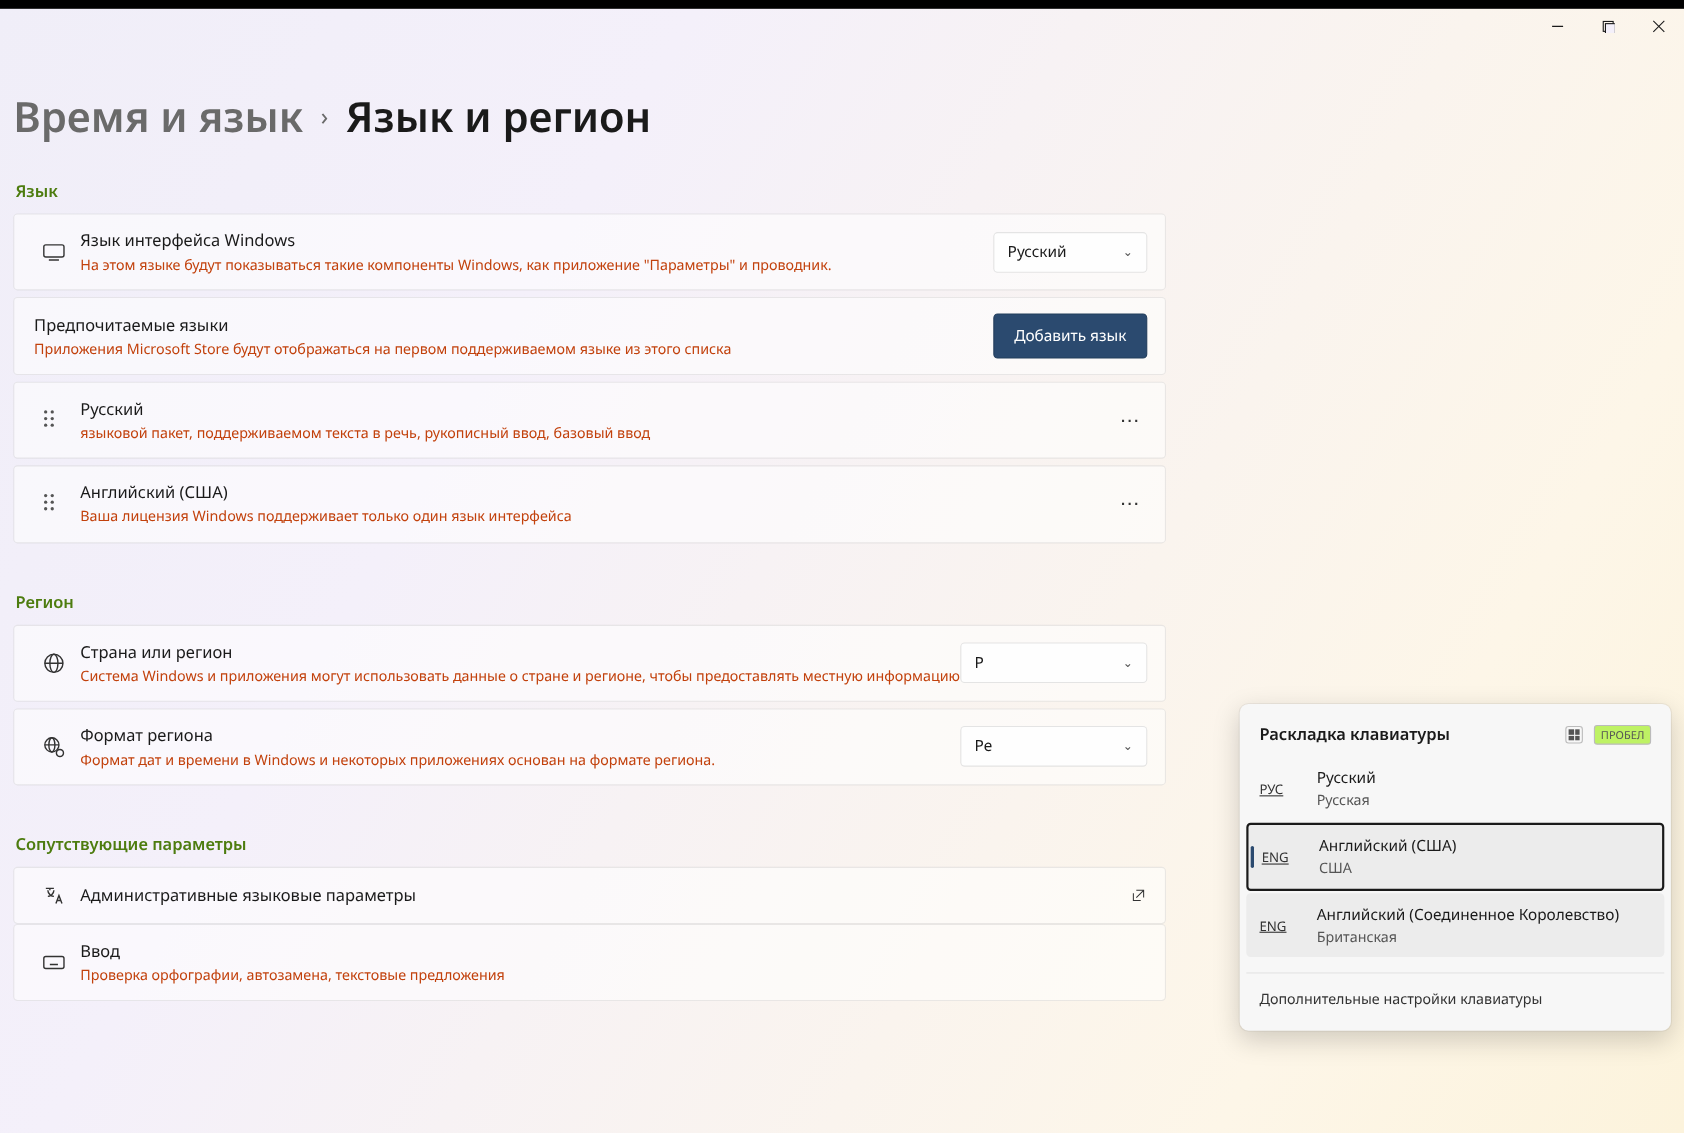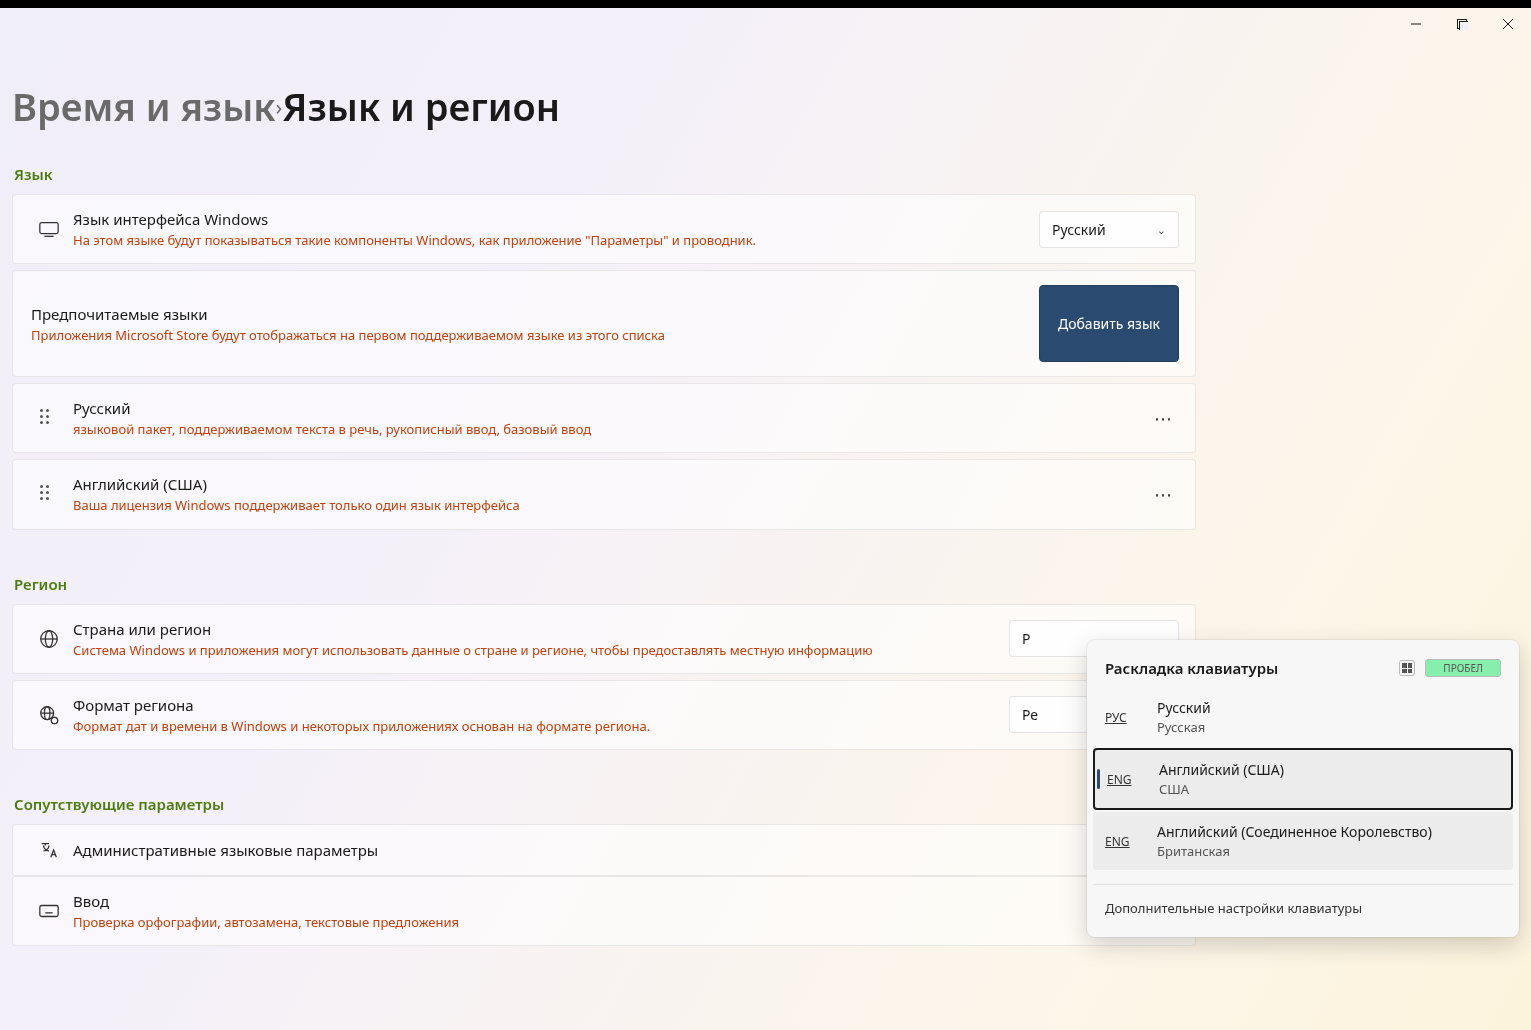--- a/index.html
+++ b/index.html
@@ -6,35 +6,35 @@
   html, body { width: 1531px; height: 1030px; overflow: hidden; font-family: "Segoe UI", system-ui, sans-serif; }
   body { background: linear-gradient(120deg, #f0eef8 0%, #f4f0fa 30%, #fdf6e8 80%, #fcf3dc 100%); }
 
   .blackbar { height: 8px; background: #000; width: 100%; }
   .titlebar { height: 32px; display: flex; justify-content: flex-end; align-items: center; }
   .titlebar .tbtn { width: 46px; height: 32px; display: flex; align-items: center; justify-content: center; color: #1a1a1a; }
   .titlebar svg { width: 12px; height: 12px; stroke: #1a1a1a; fill: none; stroke-width: 1; }
 
   .content { padding: 0 12px 0 12px; position: relative; }
 
-  .breadcrumb { display: flex; align-items: center; margin: 40px 0 32px 0; }
+  .breadcrumb { display: flex; align-items: center; gap: 16px; margin: 40px 0 32px 0; }
   .breadcrumb .parent { font-size: 38px; font-weight: 600; color: #6a6a6a; }
   .breadcrumb .chev { font-size: 22px; color: #6a6a6a; }
   .breadcrumb .current { font-size: 38px; font-weight: 600; color: #1a1a1a; }
 
   .section-h { font-size: 15px; font-weight: 600; color: #4d7c0f; margin: 0 0 10px 2px; }
 
   .card {
     background: rgba(255,255,255,0.55);
     border: 1px solid rgba(0,0,0,0.08);
     border-radius: 4px;
     display: flex; align-items: center;
     padding: 14px 16px;
     margin-bottom: 6px;
-    width: 1184px;
+    width: 1048px;
   }
   .card .icon { width: 40px; display: flex; justify-content: center; }
   .card .text { flex: 1; padding-left: 4px; }
   .card .title { font-size: 15px; color: #1a1a1a; }
   .card .desc { font-size: 13px; color: #c2410c; margin-top: 2px; line-height: 1.4; }
   .card .ctrl { display: flex; align-items: center; gap: 8px; }
 
   .dropdown {
     background: #fefefe;
     border: 1px solid rgba(0,0,0,0.1);
@@ -43,49 +43,49 @@
     display: flex; align-items: center; justify-content: space-between;
     min-width: 140px;
     font-size: 14px; color: #1a1a1a;
     gap: 20px;
   }
   .dropdown.wide { min-width: 170px; }
   .dropdown .chev { font-size: 11px; color: #555; }
 
   .btn-primary {
     background: #2b4a6f; color: #fff;
-    border-radius: 4px; padding: 28px 18px;
+    border-radius: 4px; padding: 10px 18px;
     font-size: 14px; border: 1px solid #233e5c;
   }
 
   .drag-icon { width: 18px; height: 18px; display: grid; grid-template-columns: repeat(2, 3px); grid-template-rows: repeat(3, 3px); gap: 3px; }
   .drag-icon span { background: #555; border-radius: 50%; }
 
   .more-btn {
     width: 32px; height: 32px; display: flex; align-items: center; justify-content: center;
     font-size: 18px; color: #333; border-radius: 4px;
   }
 
   .gl { stroke: #333; fill: none; stroke-width: 1.4; }
 
   .section-gap { height: 38px; }
 
   
   .flyout {
     position: absolute;
     right: 12px; top: 560px;
-    width: 432px;
+    width: 392px;
     background: #f7f7f7;
     border-radius: 8px;
     box-shadow: 0 8px 24px rgba(0,0,0,0.18), 0 0 0 1px rgba(0,0,0,0.05);
     padding: 6px;
   }
   .fly-head { display: flex; align-items: center; padding: 12px 12px 10px 12px; gap: 10px; }
   .fly-head .ftitle { font-size: 15px; font-weight: 600; color: #1a1a1a; flex: 1; }
-  .kbd { border: 1px solid #bbb; border-radius: 3px; font-size: 10px; padding: 1px 17px; color: #555; background: #86efac; }
+  .kbd { border: 1px solid #bbb; border-radius: 3px; font-size: 10px; padding: 1px 5px; color: #555; background: #bef264; }
   .winkey { width: 16px; height: 16px; display: grid; grid-template-columns: 1fr 1fr; grid-template-rows: 1fr 1fr; gap: 1px; border: 1px solid #bbb; border-radius: 3px; padding: 2px; }
   .winkey span { background: #555; }
 
   .fly-item { display: flex; align-items: center; gap: 18px; padding: 10px 12px; border-radius: 4px; }
   .fly-item .code { font-size: 12px; color: #333; width: 34px; text-decoration: underline; }
   .fly-item .fi-text { flex: 1; }
   .fly-item .fi-title { font-size: 14px; color: #1a1a1a; }
   .fly-item .fi-sub { font-size: 13px; color: #555; margin-top: 1px; }
 
   .fly-item.selected {

